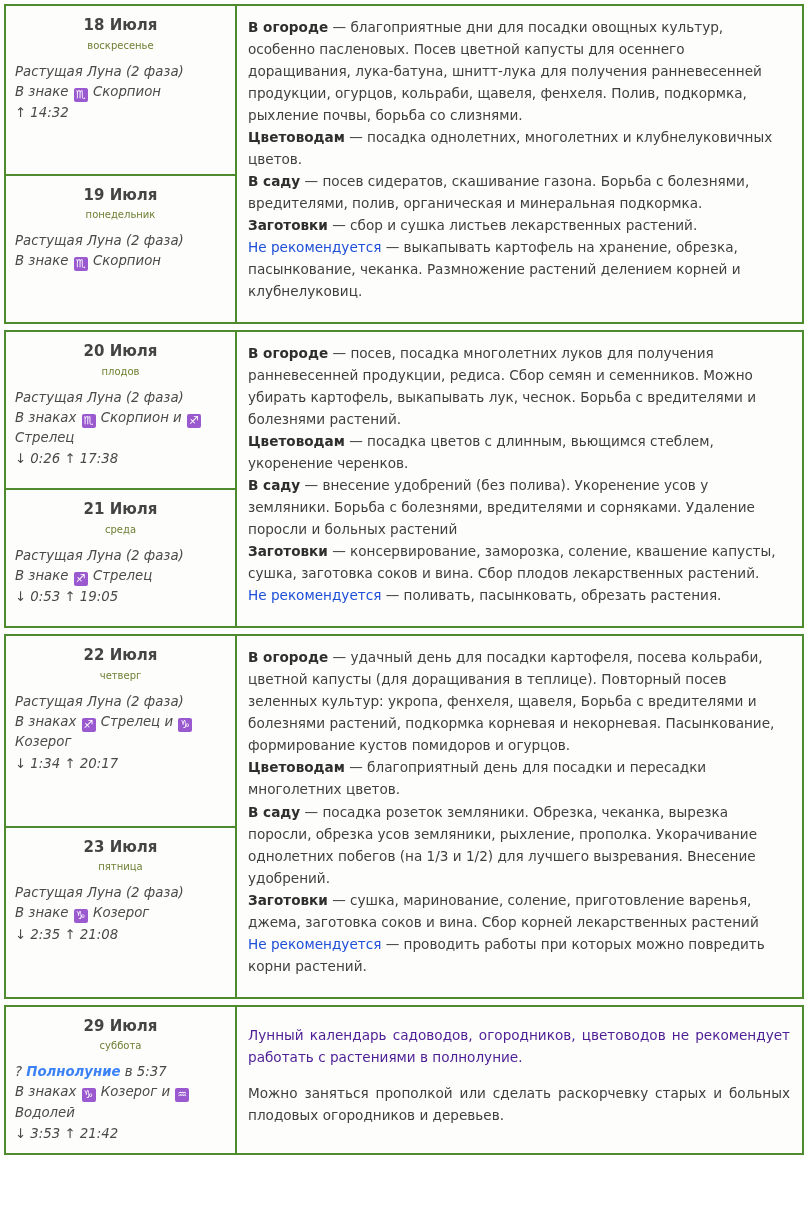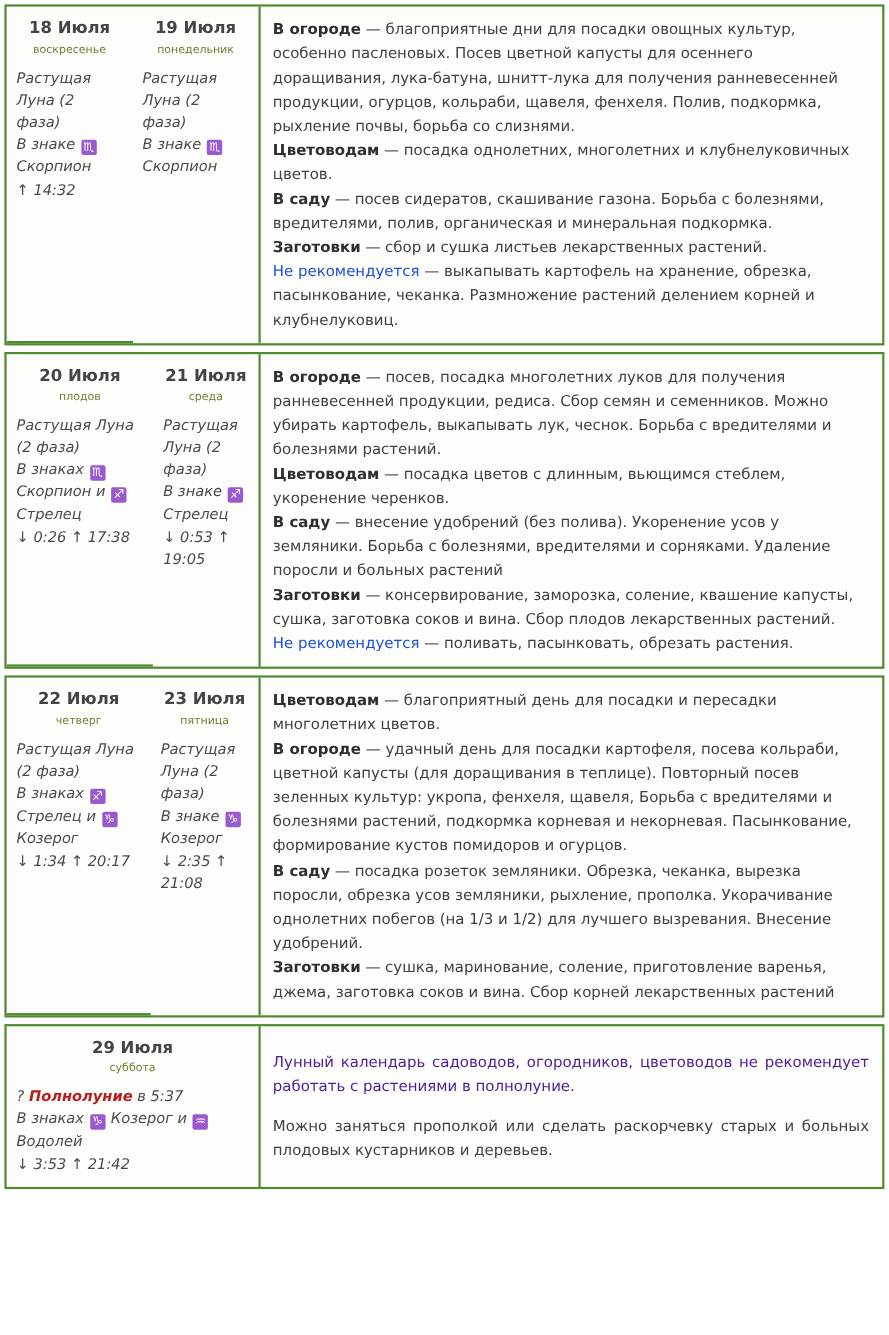--- a/index.html
+++ b/index.html
@@ -31,20 +31,21 @@
     background: #fdfdfb;
   }
   .group:last-child { margin-bottom: 0; }
 
   .days-col {
     width: 231px;
     flex: 0 0 231px;
     box-sizing: border-box;
     border-right: 2px solid #4e8a2e;
     display: flex;
+    flex-direction: column;
   }
 
   .day-cell {
     box-sizing: border-box;
     padding: 8px 9px 9px 9px;
     border-bottom: 2px solid #4e8a2e;
     flex: 1 1 auto;
   }
   .day-cell:last-child { border-bottom: none; }
 
@@ -62,21 +63,21 @@
     color: #6e7f33;
     line-height: 1.5;
     margin-bottom: 9px;
   }
   .day-info {
     font-size: 13.3px;
     line-height: 1.52;
     color: #4a4a4a;
   }
   .day-info .line { white-space: normal; font-style: italic; }
-  .phase-strong { font-weight: bold; color: #b91c1c; }
+  .phase-strong { font-weight: bold; color: #3b82f6; }
 
   .zodiac {
     display: inline-block;
     width: 14px;
     height: 14px;
     background: #9b59d0;
     border-radius: 2px;
     color: #ffffff;
     font-size: 11px;
     line-height: 14px;
@@ -90,21 +91,21 @@
 
   .tofu {
     display: inline-block;
     font-family: "DejaVu Sans", sans-serif;
   }
 
   
   .advice-col {
     flex: 1 1 auto;
     box-sizing: border-box;
-    padding: 10px 12px 10px 11px;
+    padding: 10px 12px 20px 11px;
     font-size: 13.6px;
     line-height: 1.62;
     color: #3f3f3f;
     display: flex;
     flex-direction: column;
     justify-content: center;
   }
   .advice-col p {
     margin: 0;
   }
@@ -225,24 +226,25 @@
           <div class="line">
             <span>В знаке</span>
             <span class="zodiac">♑</span>
             <span>Козерог</span>
           </div>
           <div class="line times">↓ 2:35   ↑ 21:08</div>
         </div>
       </div>
     </div>
     <div class="advice-col">
+      <p><span class="lead">В огороде</span><span> — </span><span>удачный день для посадки картофеля, посева кольраби, цветной капусты (для доращивания в теплице). Повторный посев зеленных культур: укропа, фенхеля, щавеля, Борьба с вредителями и болезнями растений, подкормка корневая и некорневая. Пасынкование, формирование кустов помидоров и огурцов.</span></p>
       <p><span class="lead">Цветоводам</span><span> — </span><span>благоприятный день для посадки и пересадки многолетних цветов.</span></p>
-      <p><span class="lead">В огороде</span><span> — </span><span>удачный день для посадки картофеля, посева кольраби, цветной капусты (для доращивания в теплице). Повторный посев зеленных культур: укропа, фенхеля, щавеля, Борьба с вредителями и болезнями растений, подкормка корневая и некорневая. Пасынкование, формирование кустов помидоров и огурцов.</span></p>
       <p><span class="lead">В саду</span><span> — </span><span>посадка розеток земляники. Обрезка, чеканка, вырезка поросли, обрезка усов земляники, рыхление, прополка. Укорачивание однолетних побегов (на 1/3 и 1/2) для лучшего вызревания. Внесение удобрений.</span></p>
       <p><span class="lead">Заготовки</span><span> — </span><span>сушка, маринование, соление, приготовление варенья, джема, заготовка соков и вина. Сбор корней лекарственных растений</span></p>
+      <p><span class="warn">Не рекомендуется</span><span> — </span><span>проводить работы при которых можно повредить корни растений.</span></p>
     </div>
   </div>
 
   <div class="group">
     <div class="days-col">
       <div class="day-cell">
         <div class="day-title">29 Июля</div>
         <div class="day-weekday">суббота</div>
         <div class="day-info">
           <div class="line">
@@ -256,16 +258,16 @@
             <span>и</span>
             <span class="zodiac">♒</span>
             <span>Водолей</span>
           </div>
           <div class="line times">↓ 3:53   ↑ 21:42</div>
         </div>
       </div>
     </div>
     <div class="advice-col justified">
       <p class="warn-block">Лунный календарь садоводов, огородников, цветоводов не рекомендует работать с растениями в полнолуние.</p>
-      <p>Можно заняться прополкой или сделать раскорчевку старых и больных плодовых кустарников и деревьев.</p>
+      <p>Можно заняться прополкой или сделать раскорчевку старых и больных плодовых огородников и деревьев.</p>
     </div>
   </div>
 </div>
 
 </body></html>

